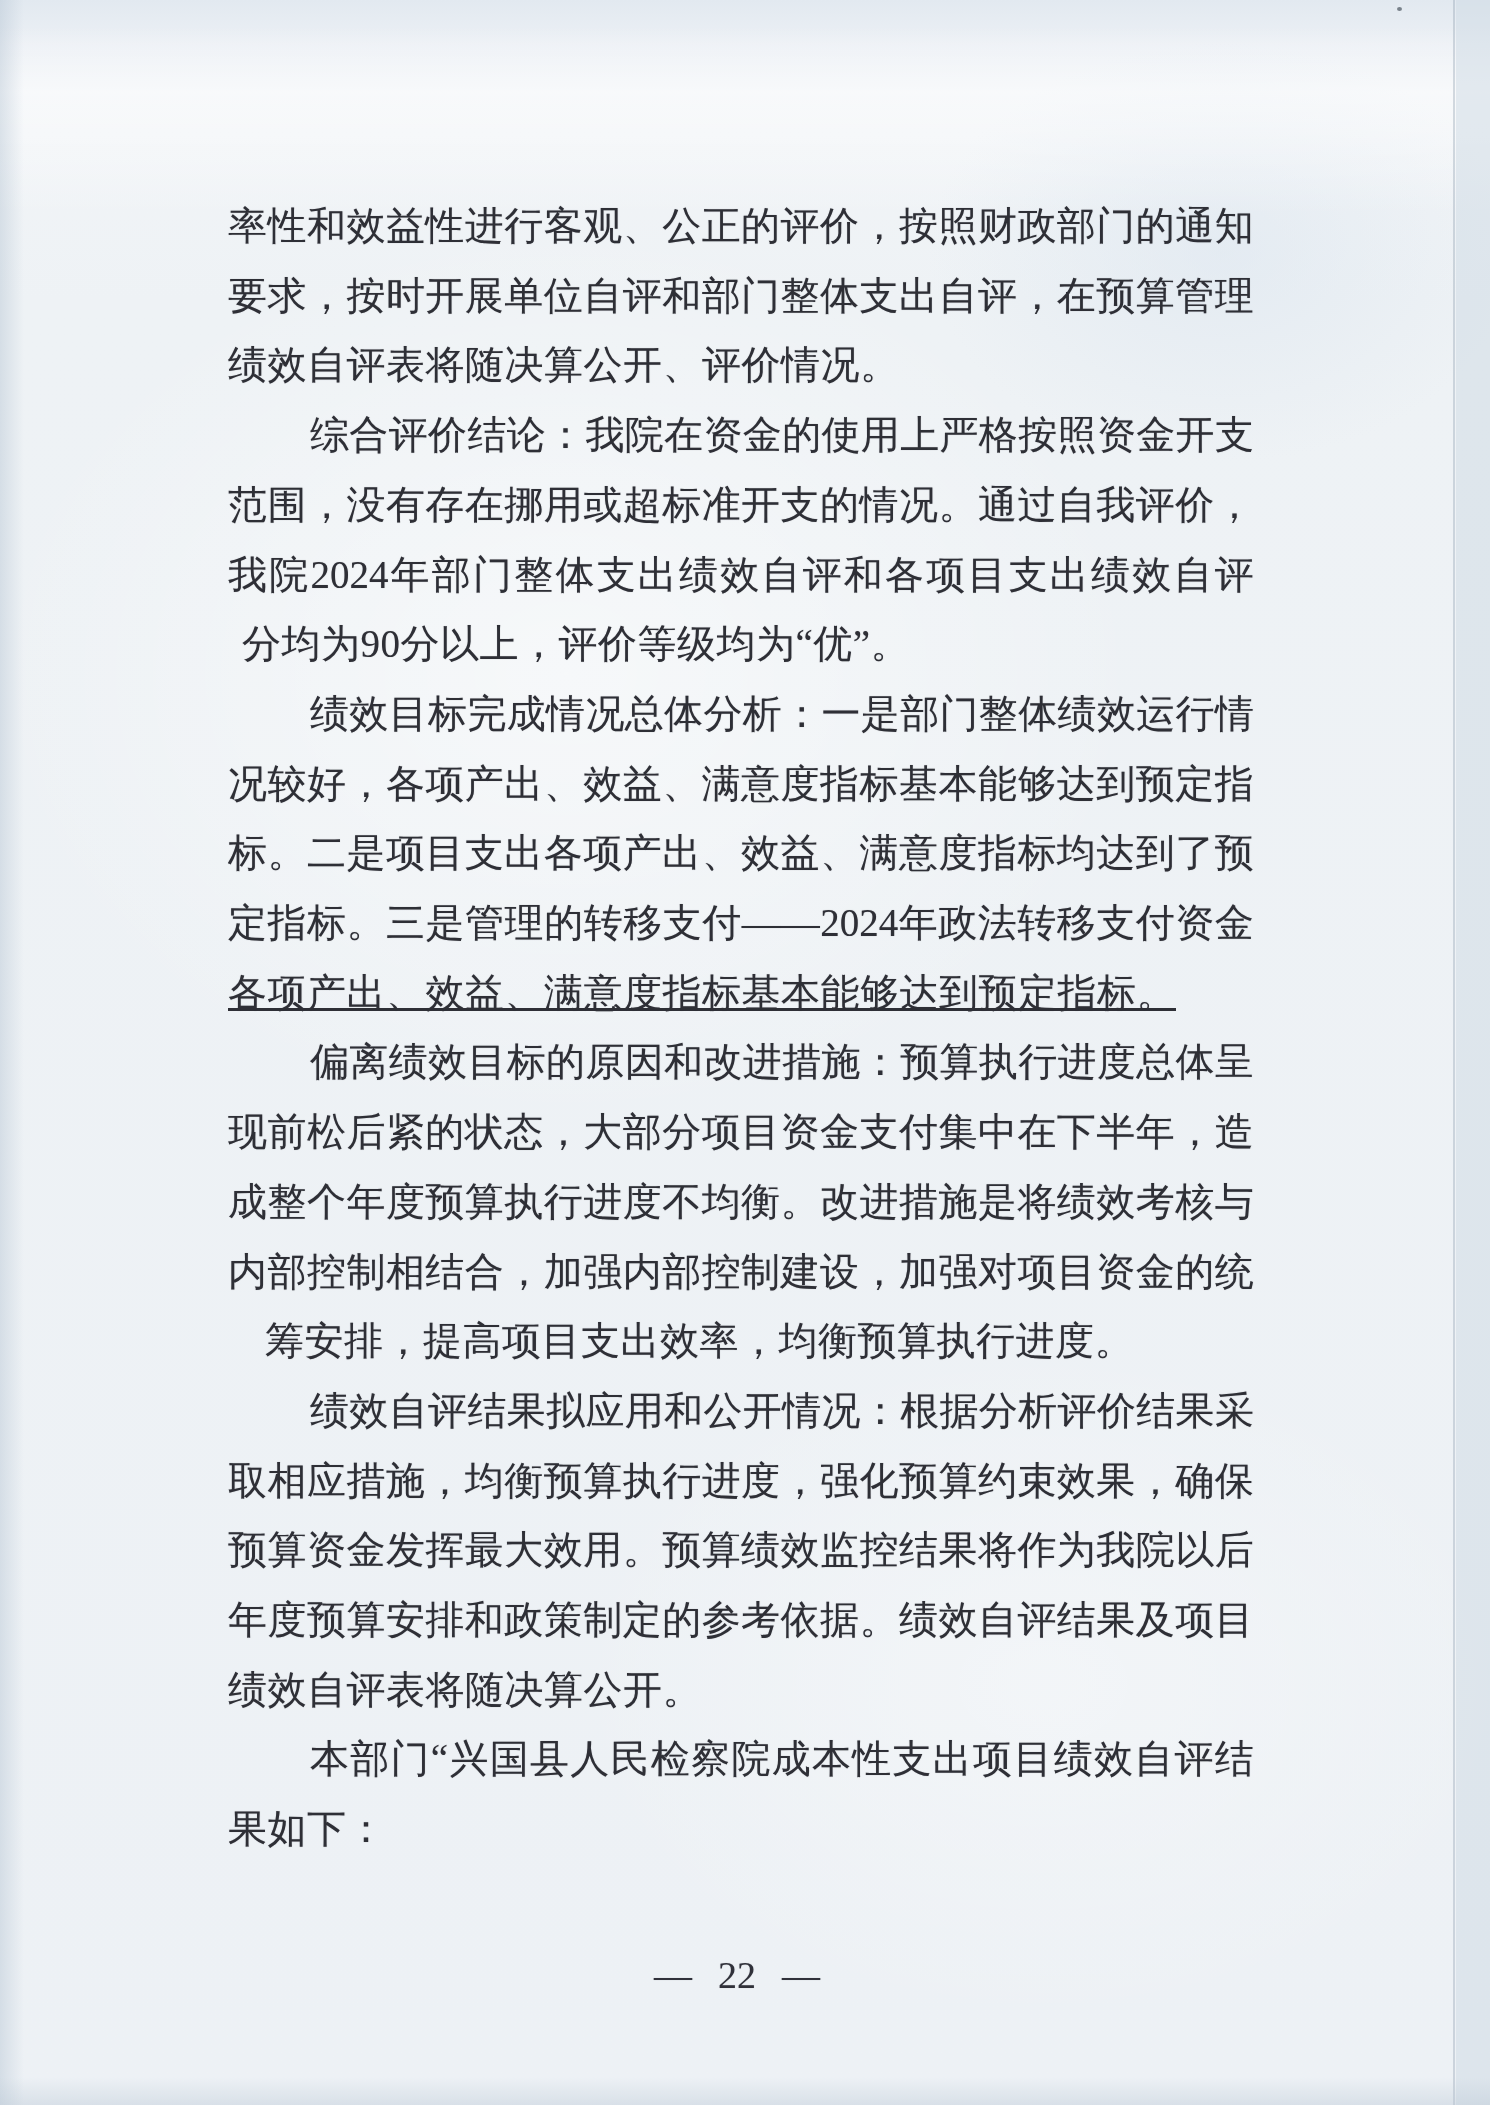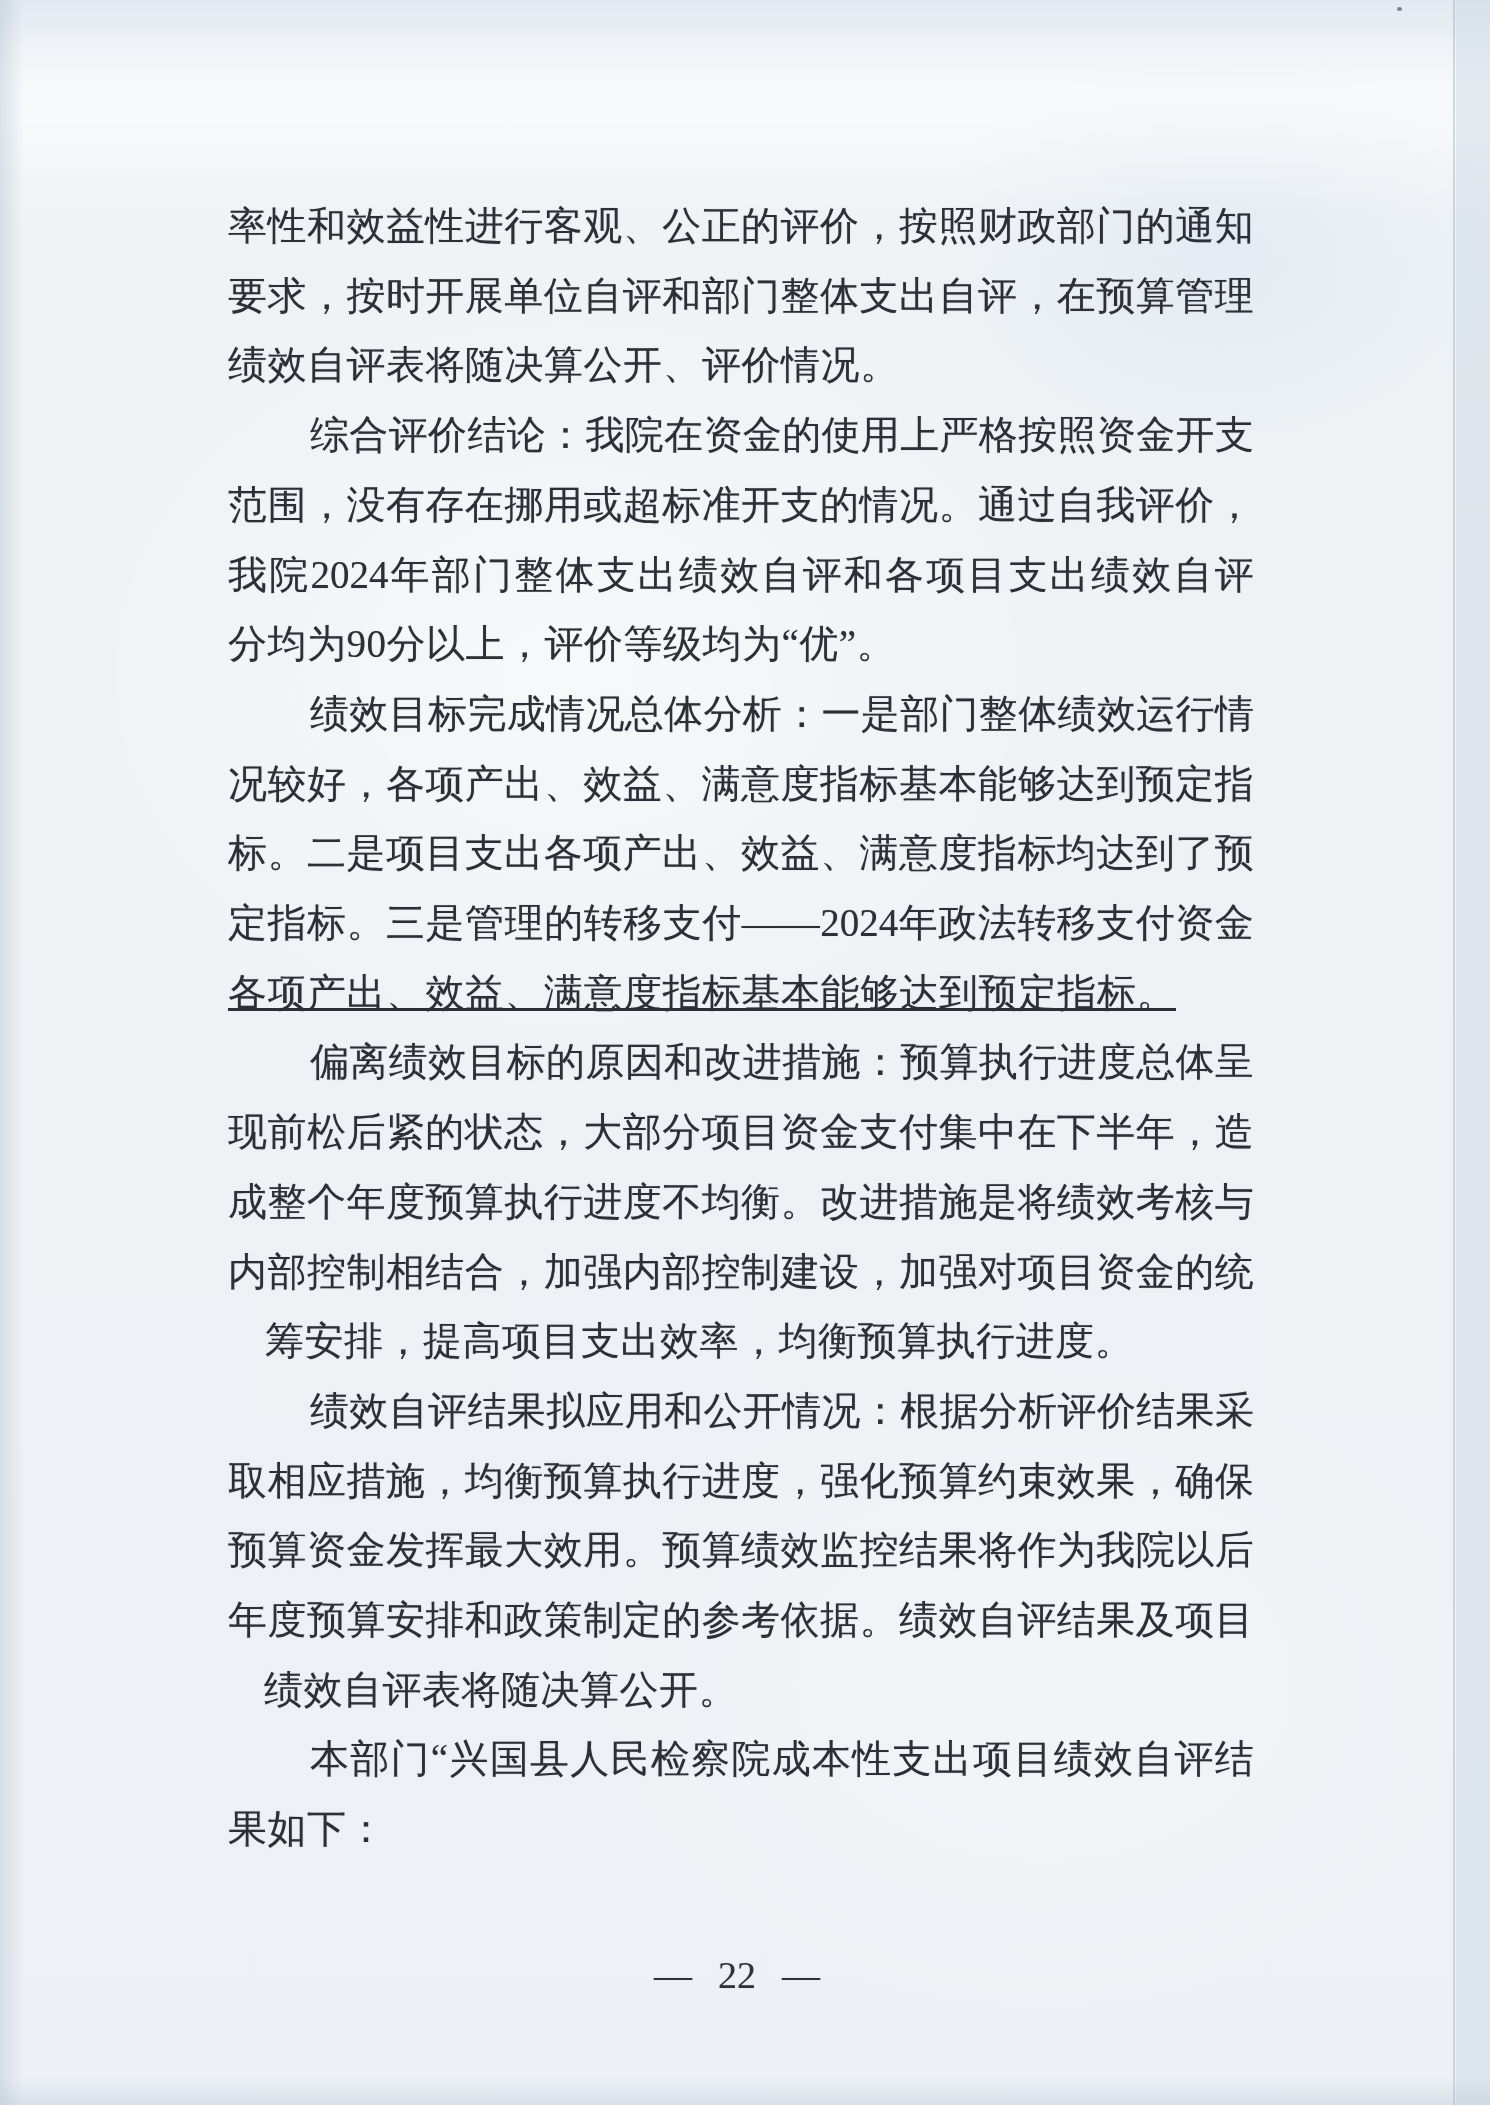--- a/index.html
+++ b/index.html
@@ -233,21 +233,21 @@
         <span>各</span>
         <span>项</span>
         <span>目</span>
         <span>支</span>
         <span>出</span>
         <span>绩</span>
         <span>效</span>
         <span>自</span>
         <span>评</span>
       </div>
-      <div class="line" style="top: 418px;">分均为90分以上，评价等级均为“优”。</div>
+      <div class="line" style="top: 418px; margin-left: 14px;">分均为90分以上，评价等级均为“优”。</div>
       <div class="line justify indent" style="top: 488px;">
         <span>绩</span>
         <span>效</span>
         <span>目</span>
         <span>标</span>
         <span>完</span>
         <span>成</span>
         <span>情</span>
         <span>况</span>
         <span>总</span>
@@ -564,21 +564,21 @@
         <span>绩</span>
         <span>效</span>
         <span>自</span>
         <span>评</span>
         <span>结</span>
         <span>果</span>
         <span>及</span>
         <span>项</span>
         <span>目</span>
       </div>
-      <div class="line" style="top: 1464px; margin-left: 36px;">绩效自评表将随决算公开。</div>
+      <div class="line" style="top: 1464px;">绩效自评表将随决算公开。</div>
       <div class="line justify indent" style="top: 1533px;">
         <span>本</span>
         <span>部</span>
         <span>门</span>
         <span>“</span>
         <span>兴</span>
         <span>国</span>
         <span>县</span>
         <span>人</span>
         <span>民</span>

